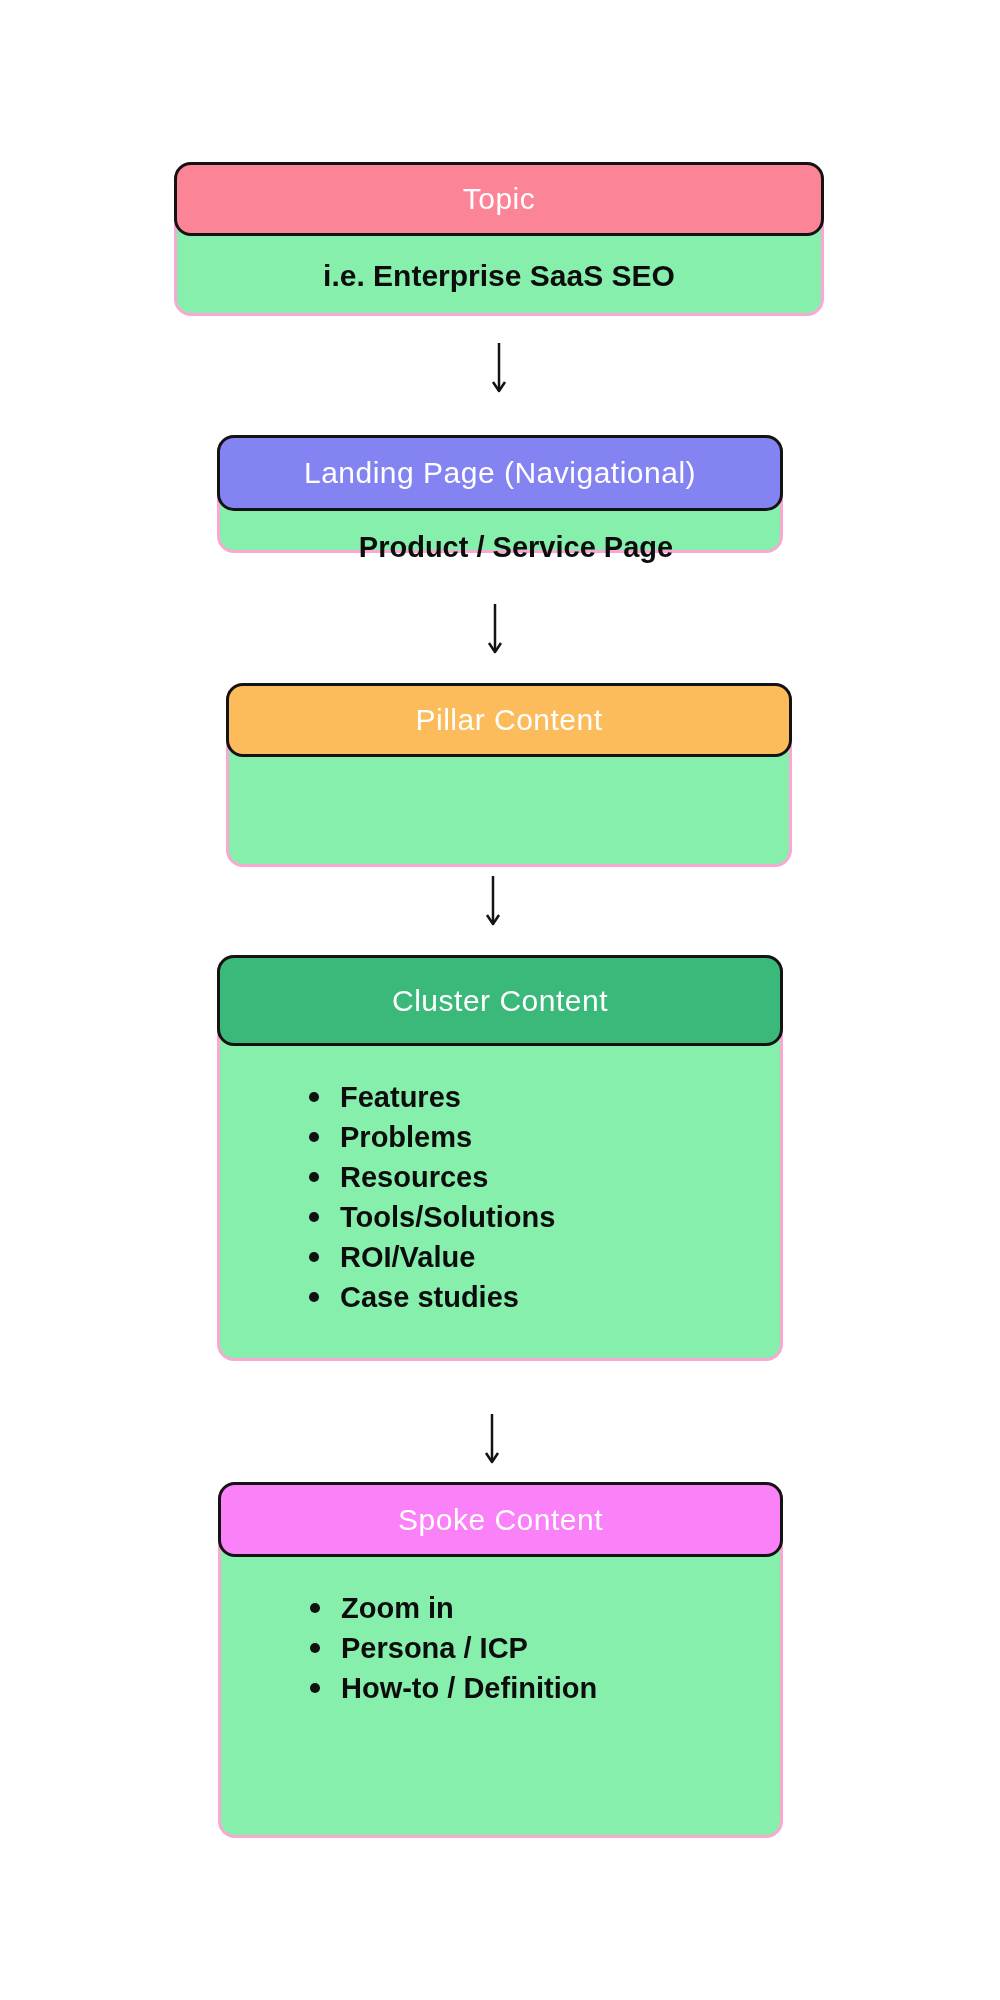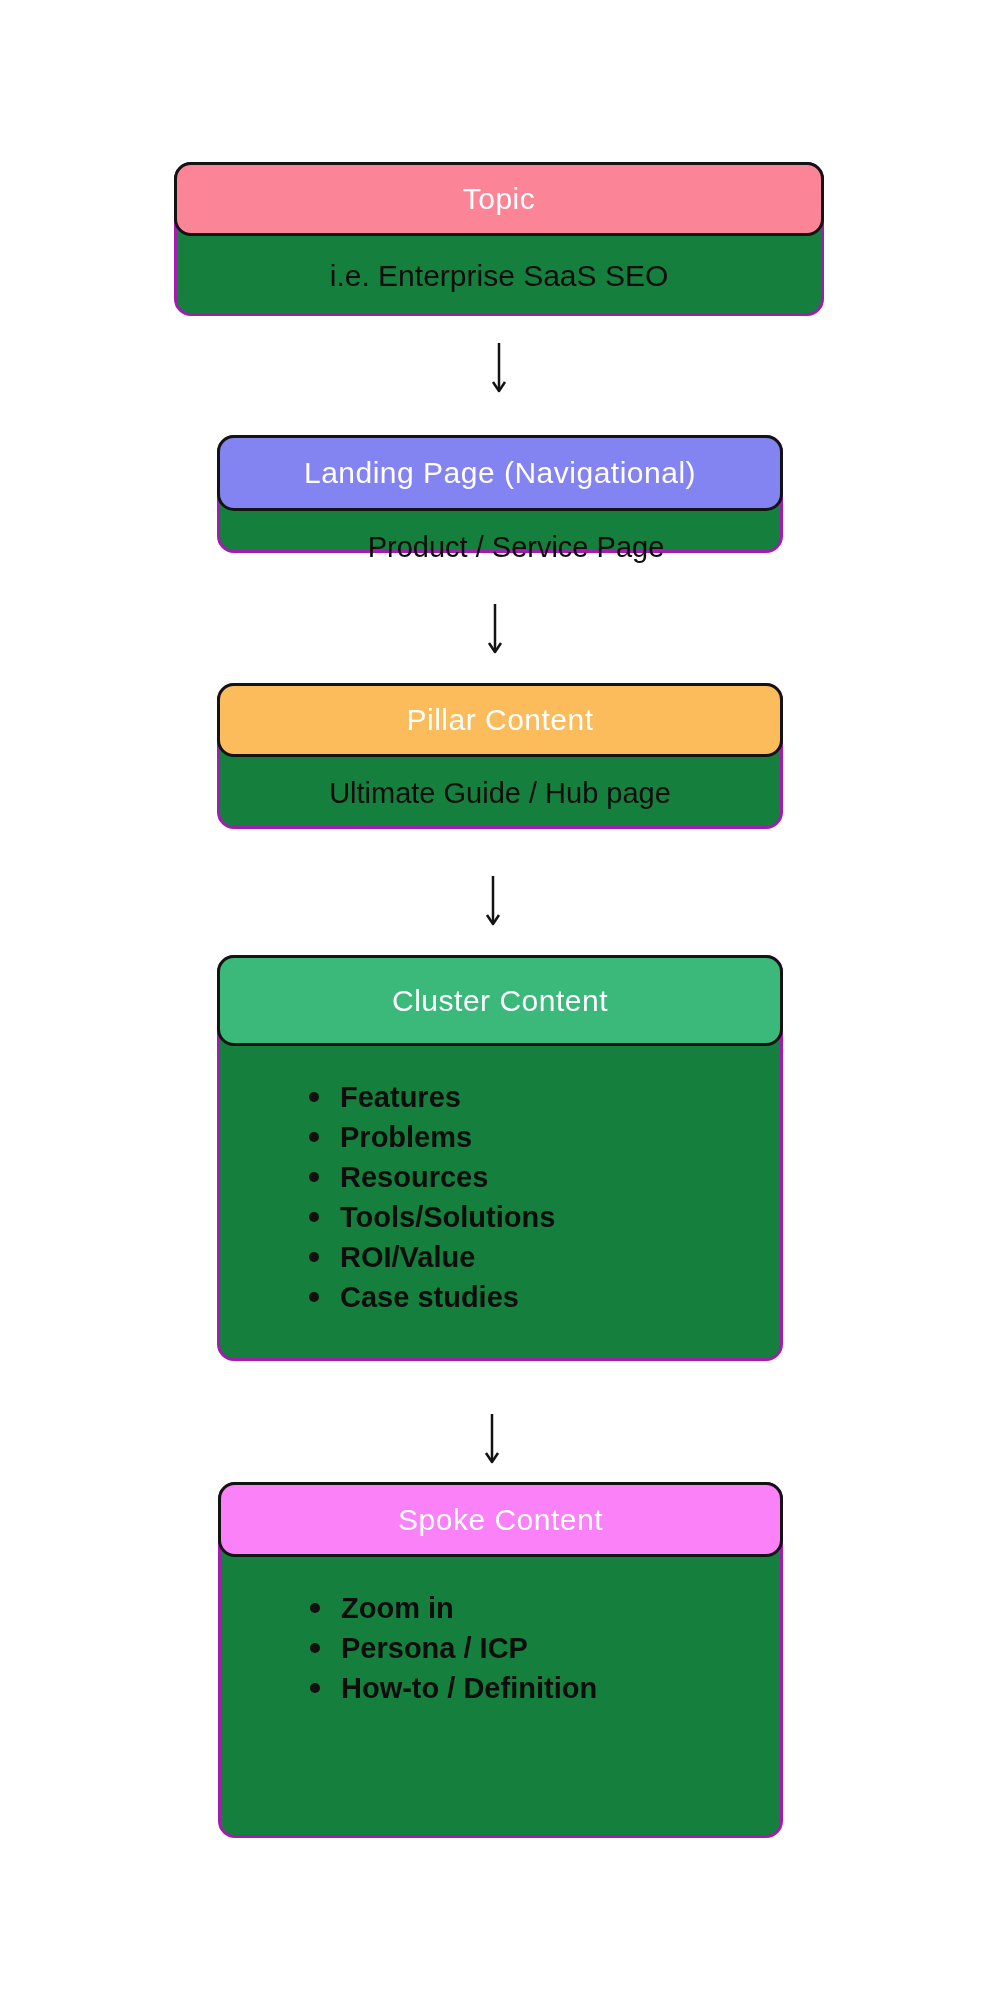--- a/index.html
+++ b/index.html
@@ -6,22 +6,22 @@
   body {
     width: 1000px; height: 2000px;
     position: relative;
     background: #ffffff;
     font-family: "Liberation Sans", "DejaVu Sans", sans-serif;
   }
 
   .card {
     position: absolute;
     box-sizing: border-box;
-    background: #15803d;
-    border: 3px solid #a21caf;
+    background: #86efac;
+    border: 3px solid #f9a8d4;
     border-radius: 17px;
   }
   .card-header {
     box-sizing: border-box;
     margin: -3px -3px 0 -3px;
     border: 3px solid #131313;
     border-radius: 17px;
     display: flex;
     align-items: center;
     justify-content: center;
@@ -34,34 +34,34 @@
     white-space: nowrap;
   }
   .card-body {
     display: flex;
     align-items: center;
     justify-content: center;
   }
   .body-text {
     color: #0d0d0d;
     font-size: 29px;
-    font-weight: 400;
+    font-weight: 700;
     white-space: nowrap;
   }
 
   .card1 { left: 174px; top: 162px;  width: 650px; height: 154px; }
   .card1 .card-header { height: 74px; }
   .card1 .card-body   { height: 80px; }
   .card1 .body-text   { font-size: 30px; }
 
   .card2 { left: 217px; top: 435px;  width: 566px; height: 118px; }
   .card2 .card-header { height: 76px; }
   .card2 .card-body   { height: 73px; margin-left: 32px; }
 
-  .card3 { left: 217px; top: 683px;  width: 566px; height: 146px; }
+  .card3 { left: 226px; top: 683px;  width: 566px; height: 184px; }
   .card3 .card-header { height: 74px; }
   .card3 .card-body   { height: 72px; }
 
   .card4 { left: 217px; top: 955px;  width: 566px; height: 406px; }
   .card4 .card-header { height: 91px; }
 
   .card5 { left: 218px; top: 1482px; width: 565px; height: 356px; }
   .card5 .card-header { height: 75px; }
 
   ul.bullet-list {
@@ -127,23 +127,20 @@
 
 <svg class="flow-arrow a2" viewBox="0 0 18 50">
   <line x1="9" y1="0" x2="9" y2="46" stroke="#131313" stroke-width="2.5"></line>
   <path d="M3,39 L9,48 L15,39" fill="none" stroke="#131313" stroke-width="2.5" stroke-linejoin="round"></path>
 </svg>
 
 <div class="card card3">
   <div class="card-header" style="background-color: rgb(252, 188, 92);">
     <span class="header-label">Pillar Content</span>
   </div>
-  <div class="card-body">
-    <span class="body-text">Ultimate Guide / Hub page</span>
-  </div>
 </div>
 
 <svg class="flow-arrow a3" viewBox="0 0 18 50">
   <line x1="9" y1="0" x2="9" y2="46" stroke="#131313" stroke-width="2.5"></line>
   <path d="M3,39 L9,48 L15,39" fill="none" stroke="#131313" stroke-width="2.5" stroke-linejoin="round"></path>
 </svg>
 
 <div class="card card4">
   <div class="card-header" style="background-color: rgb(59, 185, 122);">
     <span class="header-label">Cluster Content</span>

